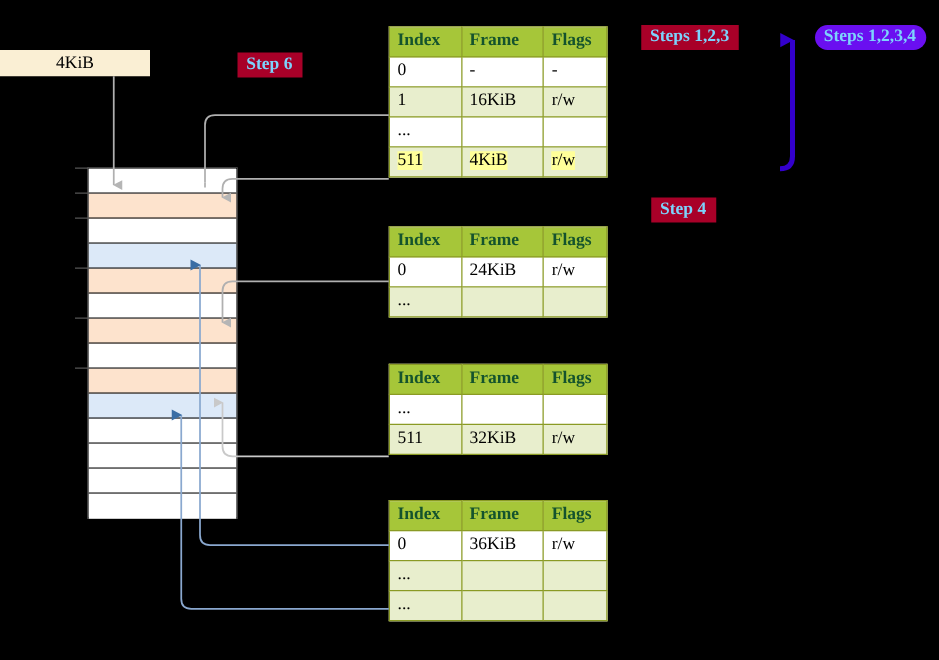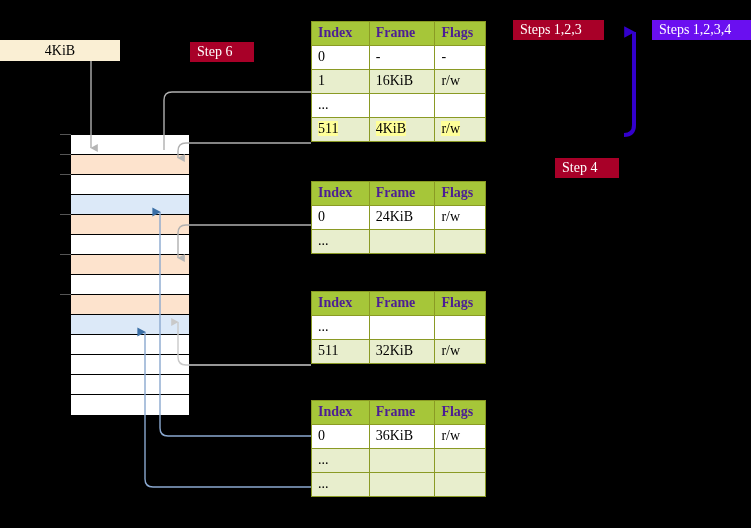--- a/index.html
+++ b/index.html
@@ -8,27 +8,28 @@
     font-family:"Liberation Serif", serif;
     color:#000;
   }
   .stage{position:absolute;left:0;top:0;width:751px;height:528px;}
 
   
   .steplabel{
     position:absolute;
     font-family:"Liberation Serif", serif;
     font-size:14px;
-    color:#ffffff;
-    padding:2px 22px 3px 7px;
+    color:#7dd3fc;
+    padding:2px 8px 3px 7px;
     white-space:nowrap;
     line-height:15px;
+    font-weight:bold;
   }
   .steplabel.red{background:#a80028;}
-  .steplabel.violet{background:#6a0ff0;}
+  .steplabel.violet{background:#6a0ff0;border-radius:10px;}
 
   .memlabel{
     position:absolute;
     background:#faefd4;
     border:0;
     font-size:14px;
     color:#000;
     text-align:center;
     line-height:21px;
     white-space:nowrap;
@@ -38,21 +39,21 @@
   .ptable{
     position:absolute;
     border-collapse:collapse;
     border:1px solid #8a9a24;
     font-size:14px;
     background:#ffffff;
     table-layout:fixed;
   }
   .ptable th{
     background:#a6c639;
-    color:#4c1d95;
+    color:#14532d;
     font-weight:bold;
     text-align:left;
     padding:2px 6px 3px 6px;
     border:1px solid #8a9a24;
     font-size:14px;
     line-height:18px;
     white-space:nowrap;
   }
   .ptable td{
     border:1px solid #8a9a24;
@@ -96,21 +97,21 @@
 <div class="stage">
 
   <div class="memlabel" style="left:0px;top:40px;width:120px;height:21px;">4KiB</div>
 
   <div class="steplabel red" style="left:190px;top:42px;">Step 6</div>
 
   <div class="steplabel red" style="left:513px;top:20px;">Steps 1,2,3</div>
 
   <div class="steplabel violet" style="left:652px;top:20px;">Steps 1,2,3,4</div>
 
-  <div class="steplabel red" style="left:521px;top:158px;margin-left:34px;">Step 4</div>
+  <div class="steplabel red" style="left:521px;top:158px;">Step 4</div>
 
   <div class="memgrid" style="left:70px;top:134px;width:120px;height:281px;">
     <div class="memrow" style="height:20px;"></div>
     <div class="memrow orange" style="height:20px;"></div>
     <div class="memrow" style="height:20px;"></div>
     <div class="memrow blue" style="height:20px;"></div>
     <div class="memrow orange" style="height:20px;"></div>
     <div class="memrow" style="height:20px;"></div>
     <div class="memrow orange" style="height:20px;"></div>
     <div class="memrow" style="height:20px;"></div>

